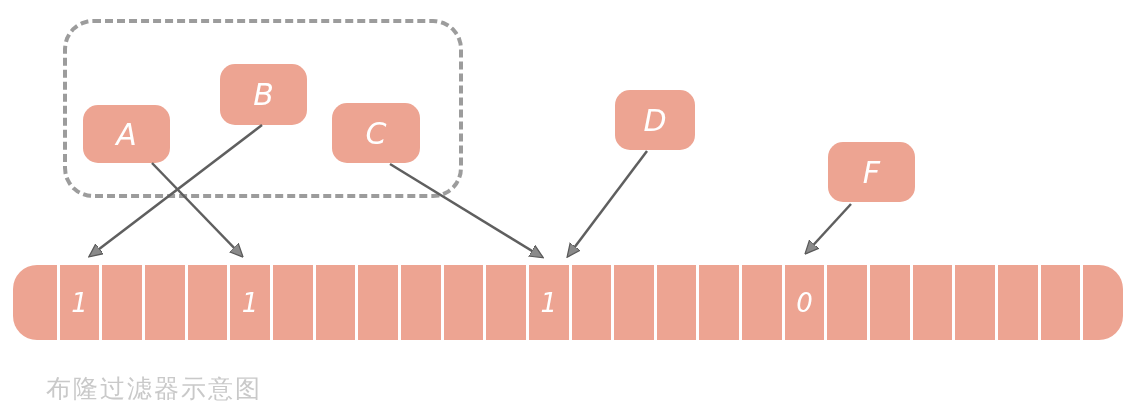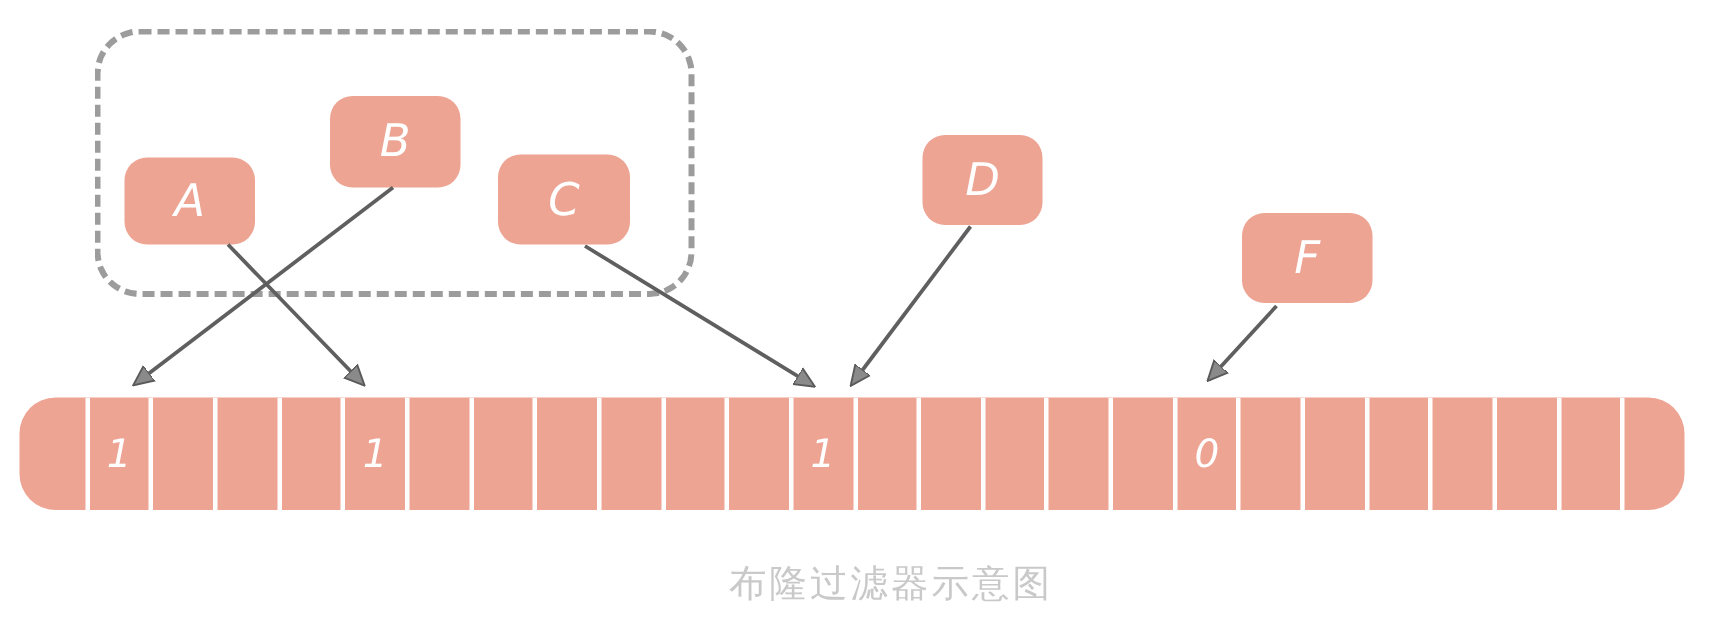--- a/index.html
+++ b/index.html
@@ -60,21 +60,21 @@
     font-style:italic;
     font-family:"DejaVu Sans", sans-serif;
   }
   .cell:last-child{border-right:none;}
   .cell:first-child{flex:1.1;}
   
   .caption{
     position:absolute;
     left:46px;right:0;
     top:372px;
-    text-align:center;
+    text-align:left;
     color:#c9c9c9;
     font-size:25px;
     letter-spacing:2px;
     font-family:"DejaVu Sans", sans-serif;
   }
 </style>
 </head>
 <body>
 
 <div class="canvas">

